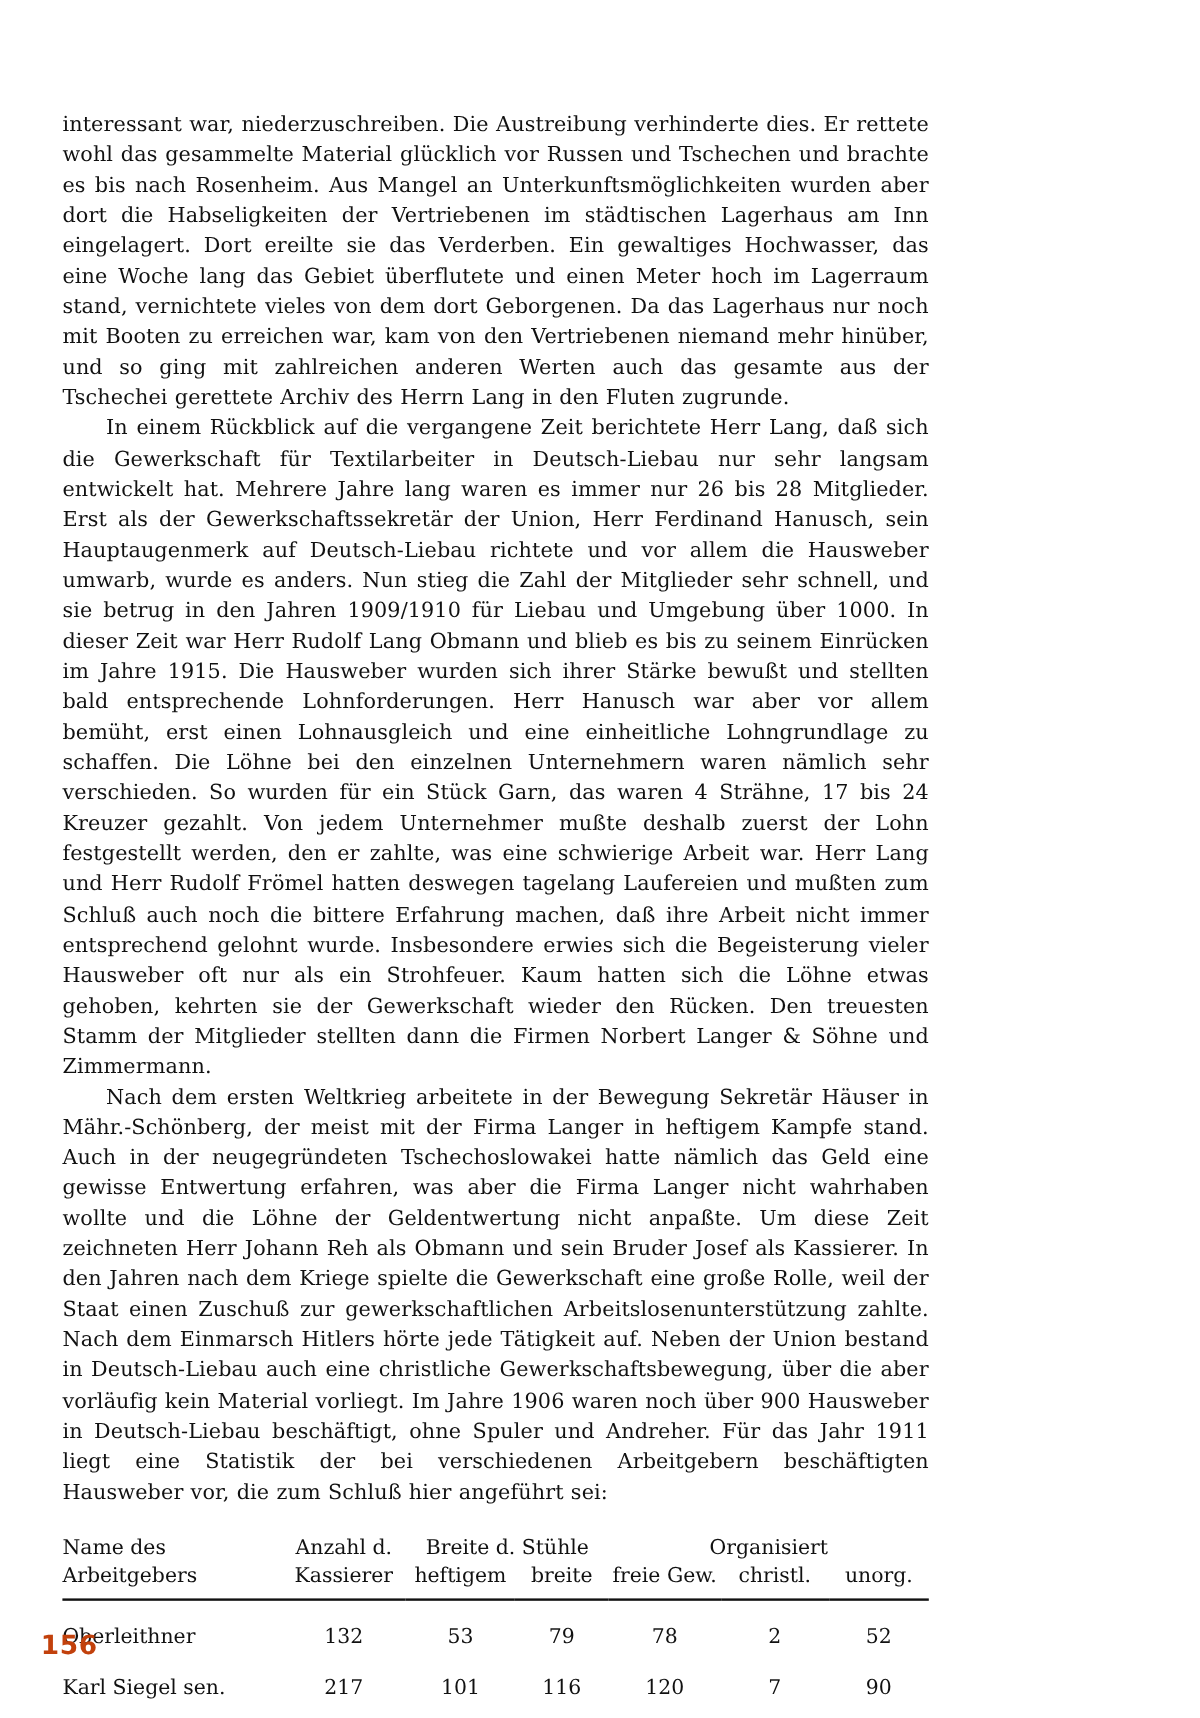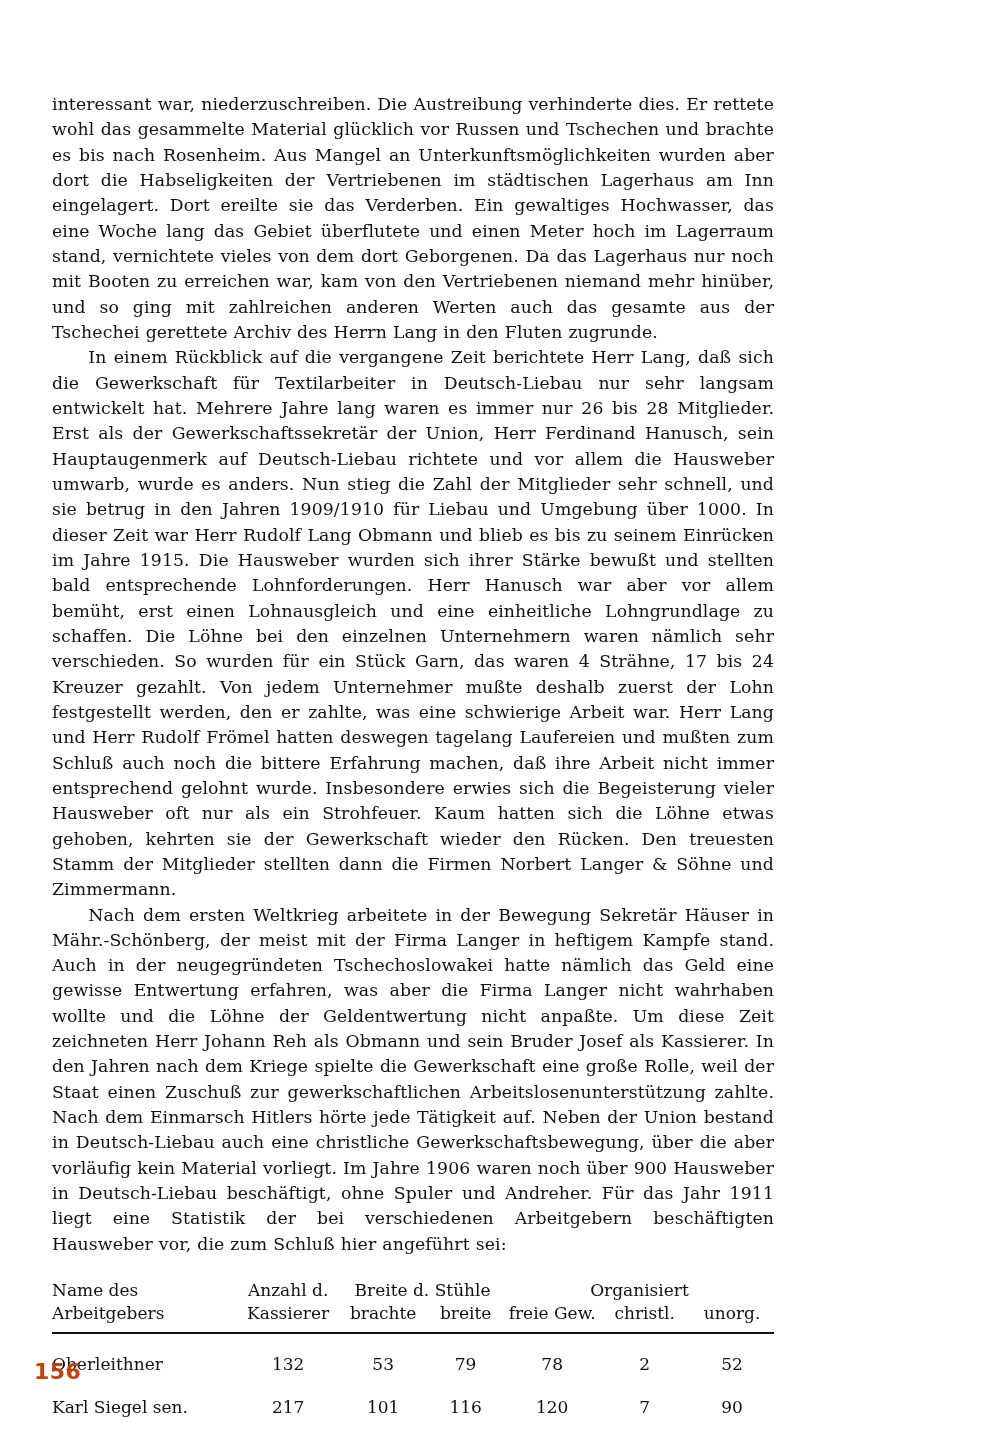--- a/index.html
+++ b/index.html
@@ -130,21 +130,21 @@
     <tbody>
       <tr class="hdr-top-row">
         <td class="hdr-cell hdr-left">Name des</td>
         <td class="hdr-cell">Anzahl d.</td>
         <td class="hdr-cell" colspan="2">Breite d. Stühle</td>
         <td class="hdr-cell org-span" colspan="3">Organisiert</td>
       </tr>
       <tr class="hdr-bottom-row">
         <td class="hdr-cell hdr-left">Arbeitgebers</td>
         <td class="hdr-cell">Kassierer</td>
-        <td class="hdr-cell">brachte</td>
+        <td class="hdr-cell">heftigem</td>
         <td class="hdr-cell">breite</td>
         <td class="hdr-cell">freie Gew.</td>
         <td class="hdr-cell">christl.</td>
         <td class="hdr-cell">unorg.</td>
       </tr>
       <tr class="rule-row">
         <td colspan="7"></td>
       </tr>
 
       <tr class="data-row">

